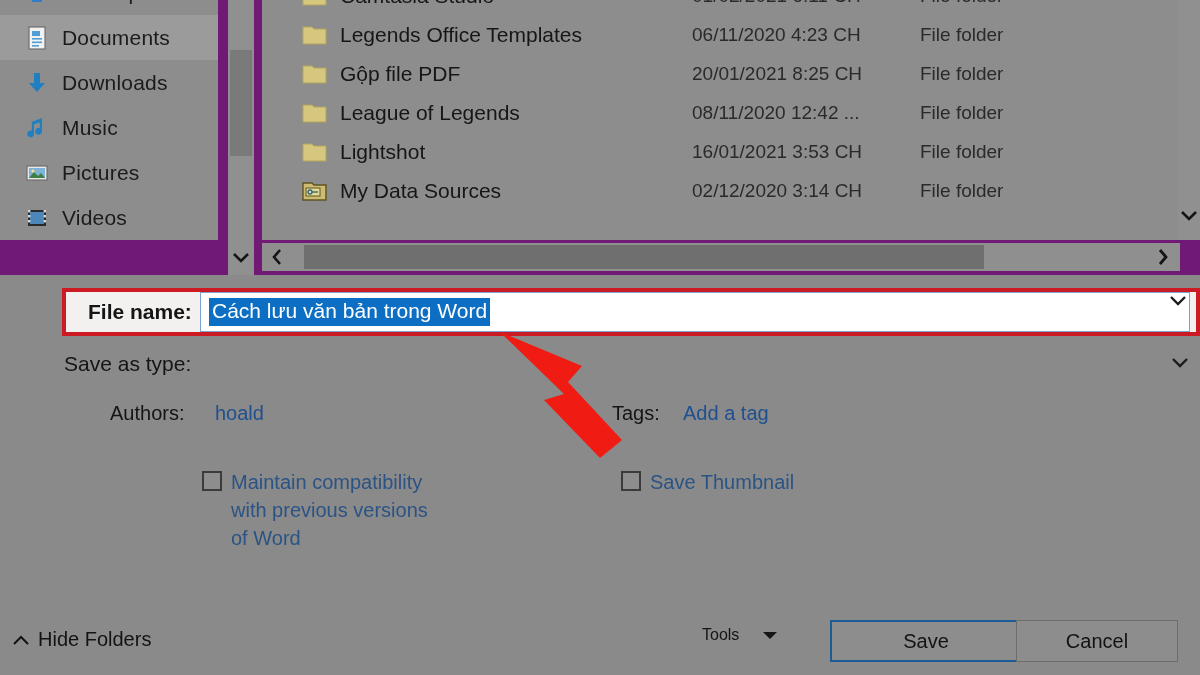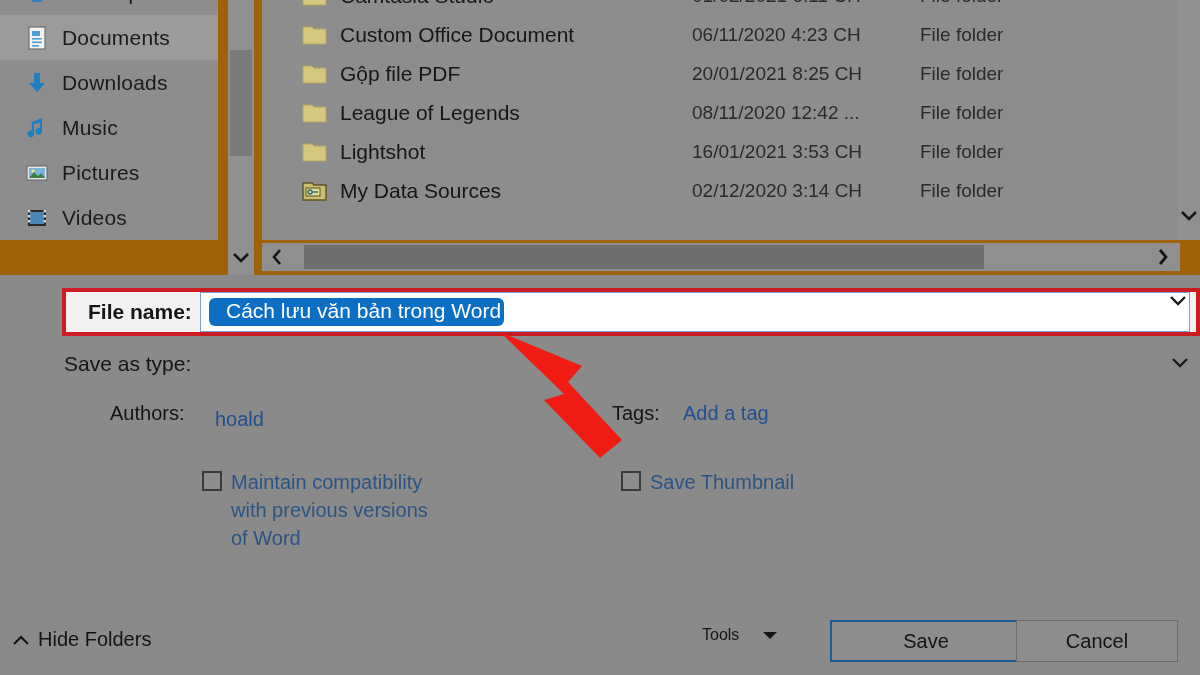--- a/index.html
+++ b/index.html
@@ -20,21 +20,21 @@
     width: 1200px;
     height: 675px;
     background: #8a8a8a;
   }
 
   
   .browser {
     position: absolute;
     left: 0; top: 0;
     width: 1200px; height: 275px;
-    background: #a16207;
+    background: #701a75;
   }
 
   
   .places {
     position: absolute;
     left: 0; top: 0;
     width: 218px; height: 240px;
     background: #8d8d8d;
     overflow: hidden;
   }
@@ -200,27 +200,26 @@
     width: 990px; height: 40px;
     background: #ffffff;
     border: 1px solid #7aa3d4;
     box-sizing: border-box;
     display: flex;
     align-items: center;
   }
   .fn-value {
     display: inline-block;
     margin-left: 8px;
-    padding: 2px 3px 3px 17px;
+    padding: 2px 3px 3px 3px;
     font-size: 21px;
     color: #ffffff;
     background: #0d6fc4;
     white-space: nowrap;
     line-height: 1.05;
-    border-radius: 6px;
   }
   .fn-caret {
     position: absolute;
     right: 10px; top: 8px;
     width: 24px; height: 24px;
     display: flex; align-items: center; justify-content: center;
   }
 
   
   .st-label {
@@ -260,21 +259,21 @@
     color: #151515;
     white-space: nowrap;
   }
   .meta-value {
     position: absolute;
     font-size: 20px;
     color: #20508f;
     white-space: nowrap;
   }
   #authors-label { left: 110px; top: 402px; }
-  #authors-value { left: 215px; top: 402px; margin-top: 6px; }
+  #authors-value { left: 215px; top: 402px; }
   #tags-label    { left: 612px; top: 402px; }
   #tags-value    { left: 683px; top: 402px; }
 
   
   .cb-group {
     position: absolute;
     display: flex;
     align-items: flex-start;
   }
   #cb-maintain { left: 202px; top: 468px; width: 230px; }
@@ -447,21 +446,21 @@
         </div>
         <div class="fr-date">01/02/2021 6:11 CH</div>
         <div class="fr-type">File folder</div>
       </div>
 
       <div class="file-row">
         <div class="fr-name">
           <svg class="folder-ico" viewBox="0 0 25 22">
             <path d="M1 3 h9 l2 2 h12 v15 h-23 z" fill="#d6c77e" stroke="#b3a45c" stroke-width="1"></path>
           </svg>
-          <span class="fr-name-text">Custom Office Document</span>
+          <span class="fr-name-text">Legends Office Templates</span>
         </div>
         <div class="fr-date">06/11/2020 4:23 CH</div>
         <div class="fr-type">File folder</div>
       </div>
 
       <div class="file-row">
         <div class="fr-name">
           <svg class="folder-ico" viewBox="0 0 25 22">
             <path d="M1 3 h9 l2 2 h12 v15 h-23 z" fill="#d6c77e" stroke="#b3a45c" stroke-width="1"></path>
           </svg>

